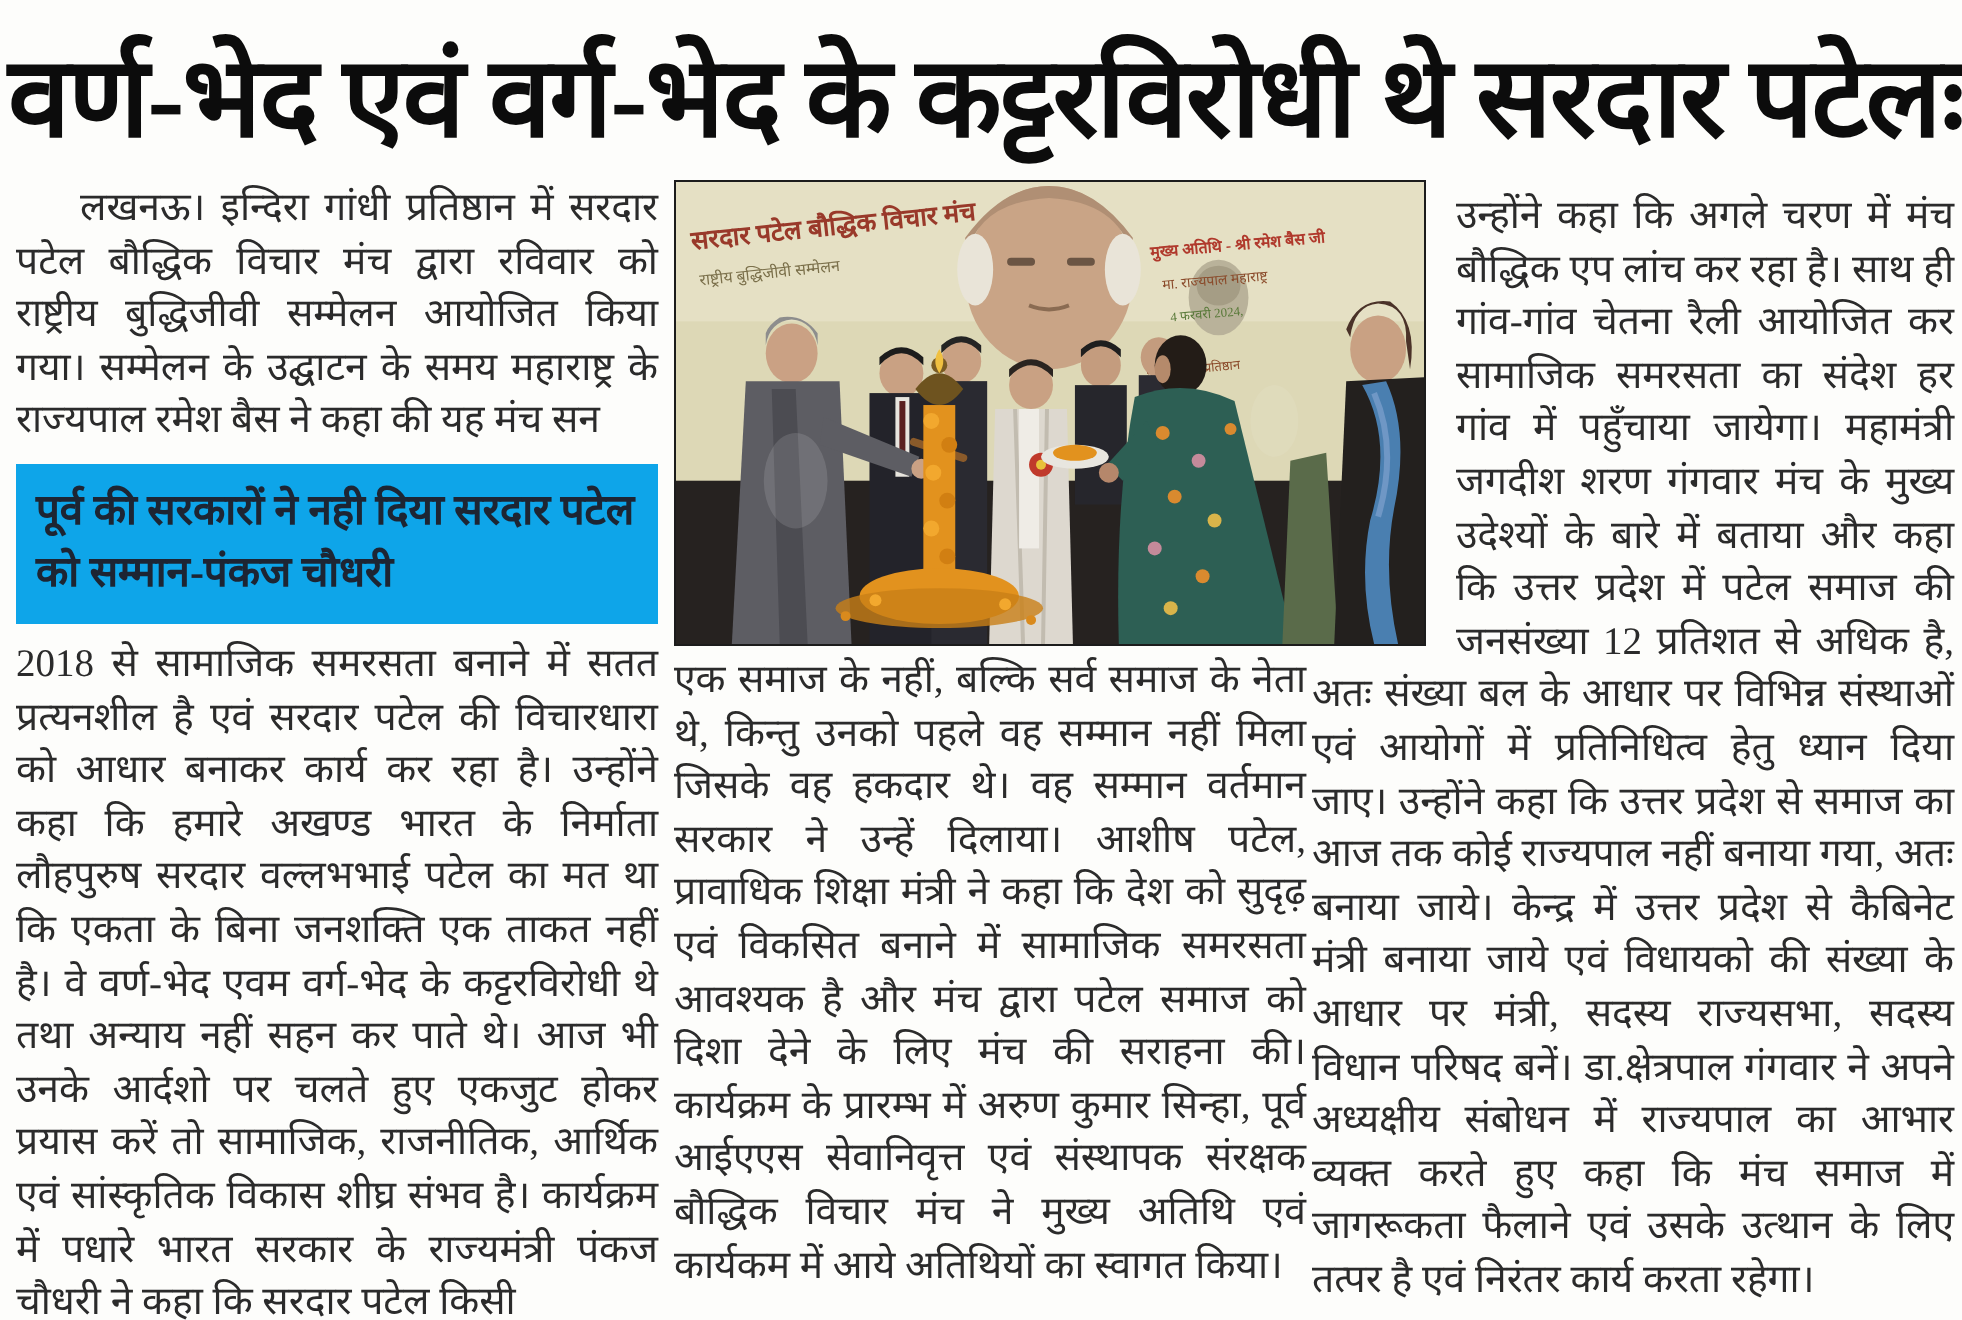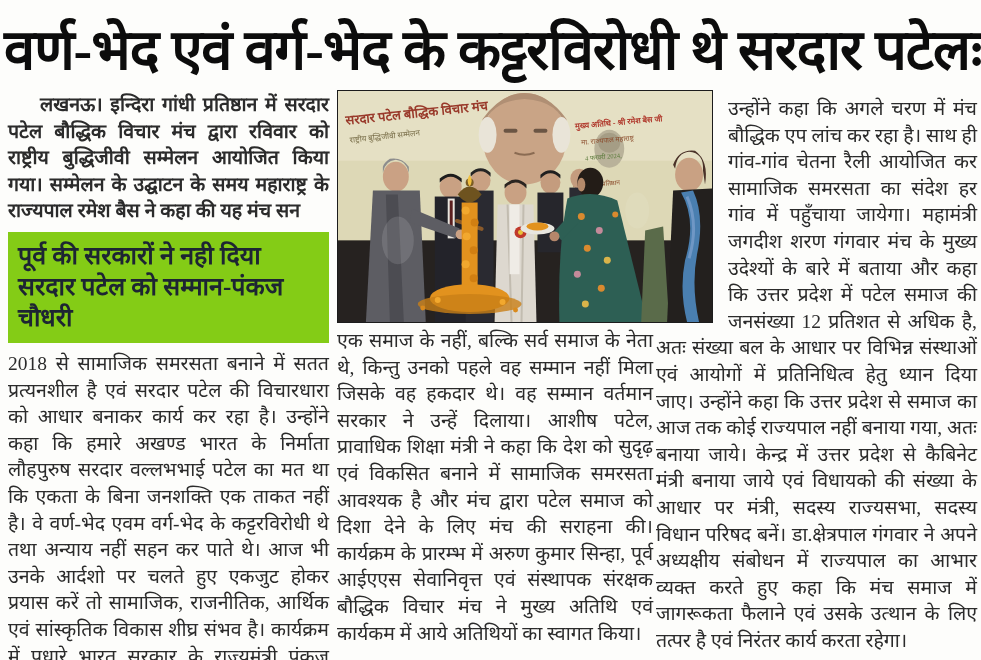--- a/index.html
+++ b/index.html
@@ -15,24 +15,24 @@
     letter-spacing:-1px; line-height:1.45; white-space:nowrap;font-family:Liberation Serif, serif;
   }
   .col {
     position:absolute; font-size:19.5px; line-height:26.6px;
     text-align:justify; color:#2b2b2b;
     text-rendering:optimizeLegibility;
   }
   .col-left   { left:8px;   top:92px;  width:321px; }
   .col-middle { left:337px; top:328px; width:316px; }
   .col-right  { left:656px; top:96px;  width:321px; }
-  .lead-para { text-indent:32px;font-weight:bold; }
+  .lead-para { text-indent:32px; }
   .highlight-box {
-    background:#84cc16; color:#1d2533; font-weight:700;
-    font-size:25px; line-height:31px; padding:8px 8px 10px 10px;
+    background:#0ea5e9; color:#1d2533; font-weight:700;
+    font-size:21px; line-height:31px; padding:8px 8px 10px 10px;
     margin:7px 0 8px 0; text-align:left;
   }
   .photo-frame {
     position:absolute; left:337px; top:90px; width:376px; height:233px;
     border:1px solid #1c1c1c; background:#262220; overflow:hidden;
   }
   .photo-frame svg { display:block; width:100%; height:100%; }
   .wrap-spacer { float:left; width:62px; height:238px; margin-right:10px; }
 </style>
 </head>

